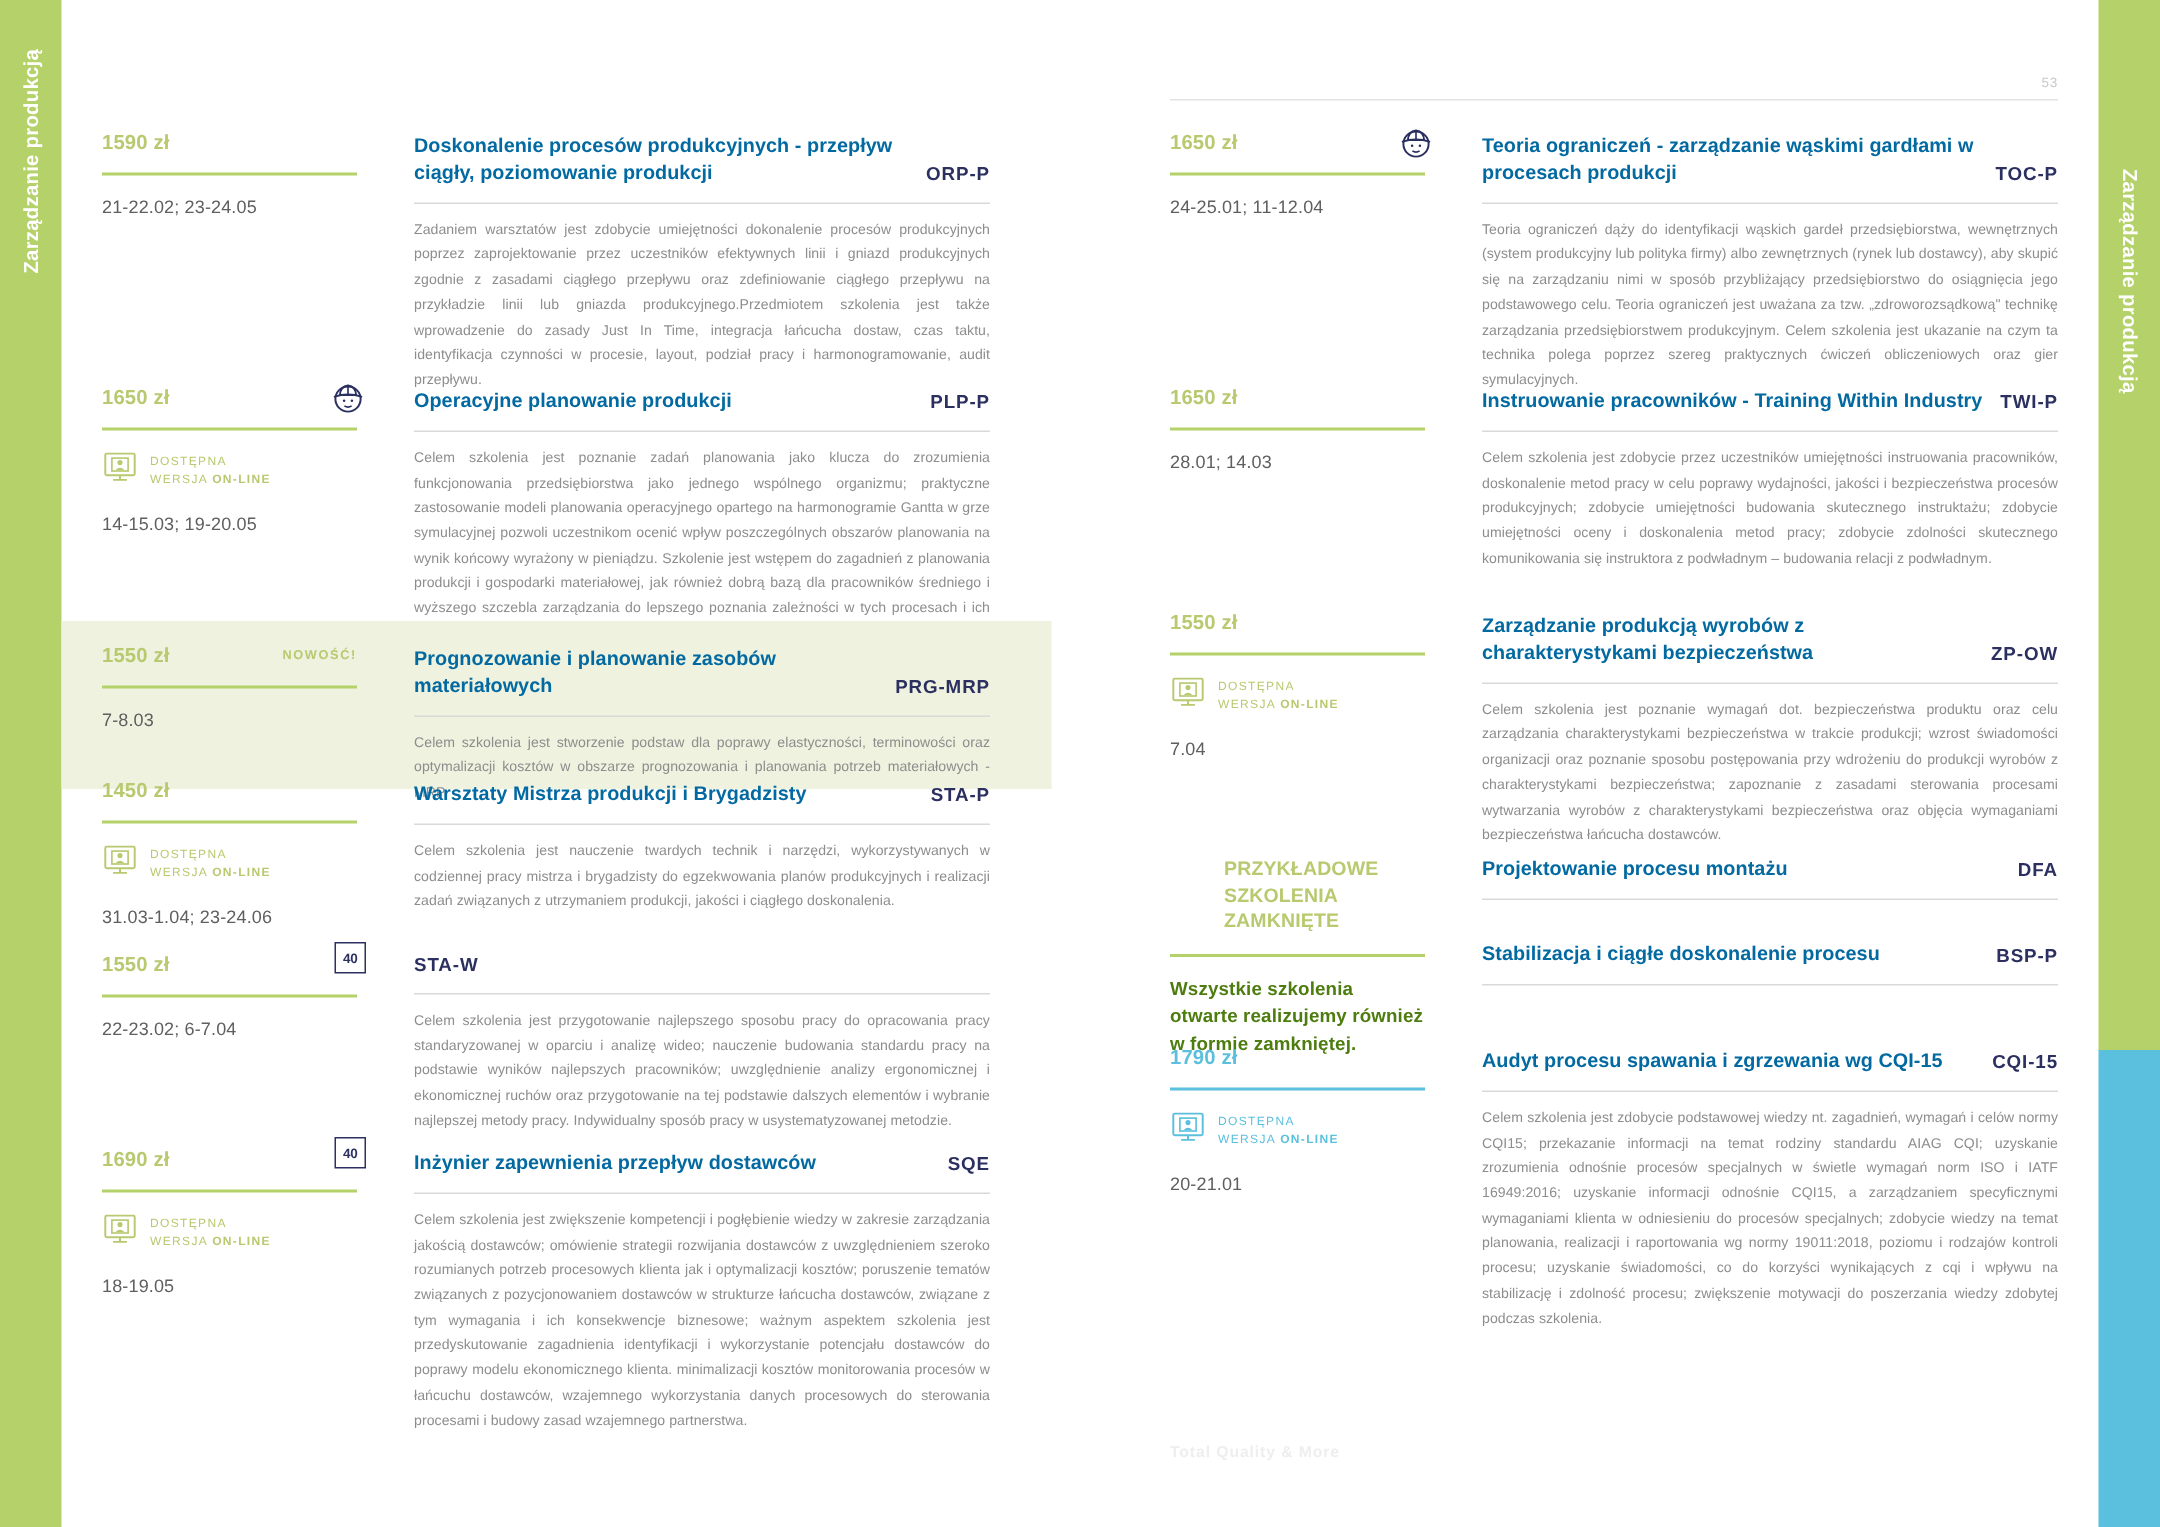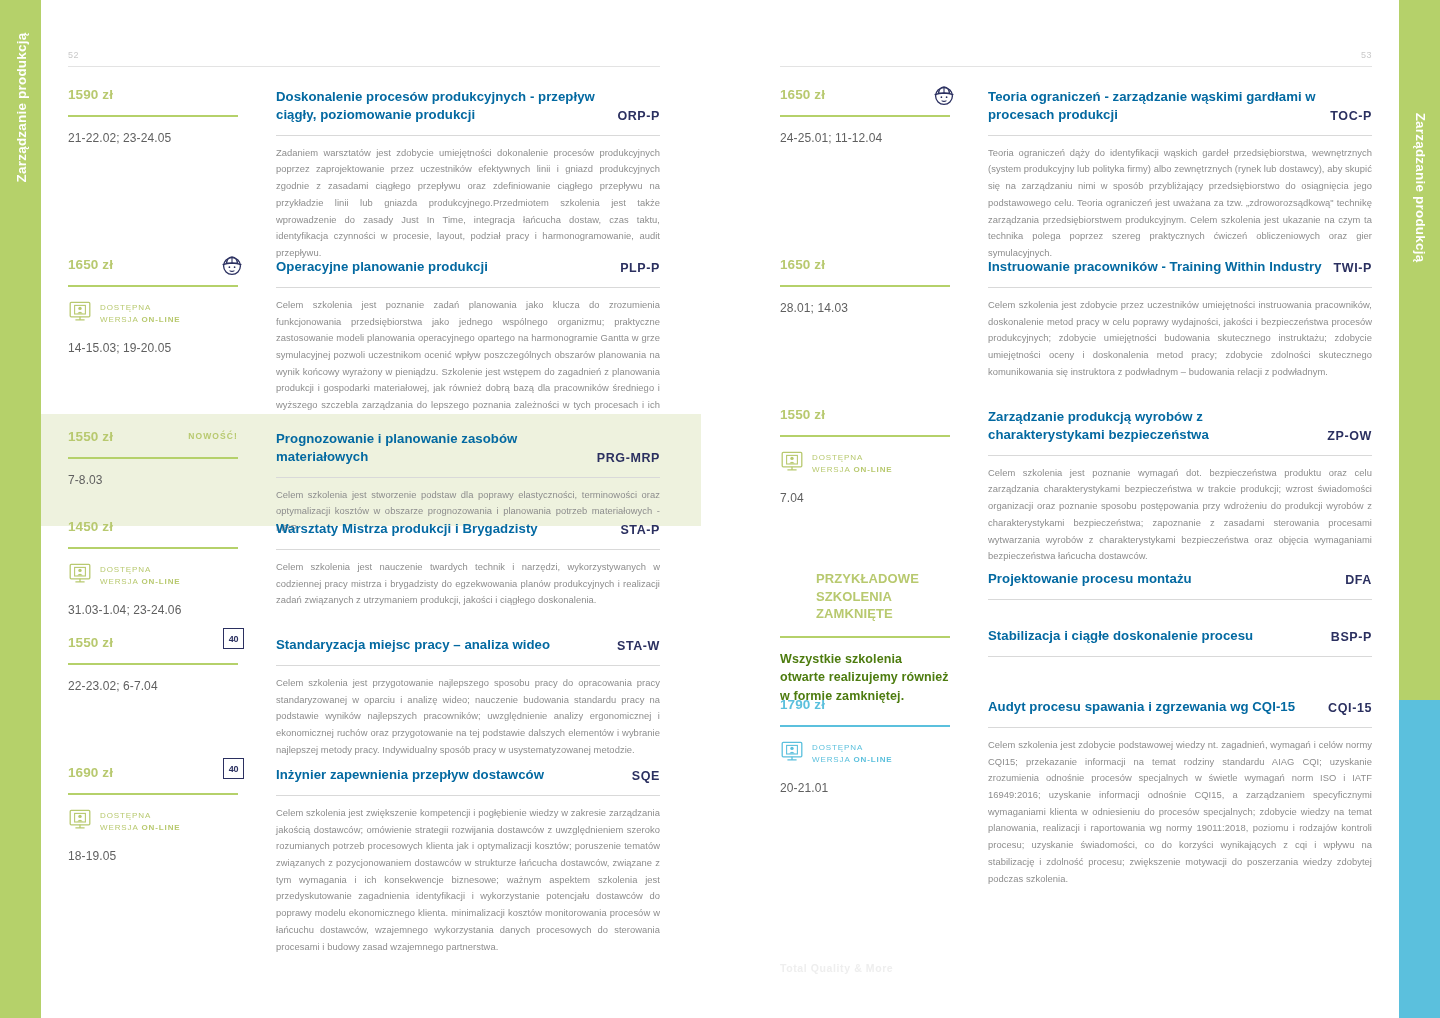--- a/index.html
+++ b/index.html
@@ -215,24 +215,20 @@
 
   <div class="side-tab left">
     <span class="side-tab-label">Zarządzanie produkcją</span>
   </div>
 
   <div class="side-tab right">
     <span class="side-tab-label">Zarządzanie produkcją</span>
   </div>
   <div class="side-tab-blue"></div>
 
-  <div class="col col-left">
-    <div class="page-num">52</div>
-    <div class="rule-top"></div>
-  </div>
 
   <div class="col col-right">
     <div class="page-num">53</div>
     <div class="rule-top"></div>
   </div>
 
   <div id="left-courses">
       <div class="course" style="left: 68px; top: 88px; height: 160px;">
         <div class="course-inner">
           <div class="meta">
@@ -334,21 +330,20 @@
       <div class="course" style="left: 68px; top: 636px; height: 125px;">
         <div class="course-inner">
           <div class="meta">
             <div class="price">1550 zł</div>
             <div class="badge-40">40</div>
             <div class="meta-rule"></div>
             <div class="dates">22-23.02; 6-7.04</div>
           </div>
           <div class="body">
             <div class="title-row">
-              <div class="title">Standaryzacja miejsc pracy – analiza wideo</div>
               <div class="code">STA-W</div>
             </div>
             <div class="body-rule"></div>
             <div class="desc">Celem szkolenia jest przygotowanie najlepszego sposobu pracy do opracowania pracy standaryzowanej w oparciu i analizę wideo; nauczenie budowania standardu pracy na podstawie wyników najlepszych pracowników; uwzględnienie analizy ergonomicznej i ekonomicznej ruchów oraz przygotowanie na tej podstawie dalszych elementów i wybranie najlepszej metody pracy. Indywidualny sposób pracy w usystematyzowanej metodzie.</div>
           </div>
         </div>
       </div>
       <div class="course" style="left: 68px; top: 766px; height: 185px;">
         <div class="course-inner">
           <div class="meta">

